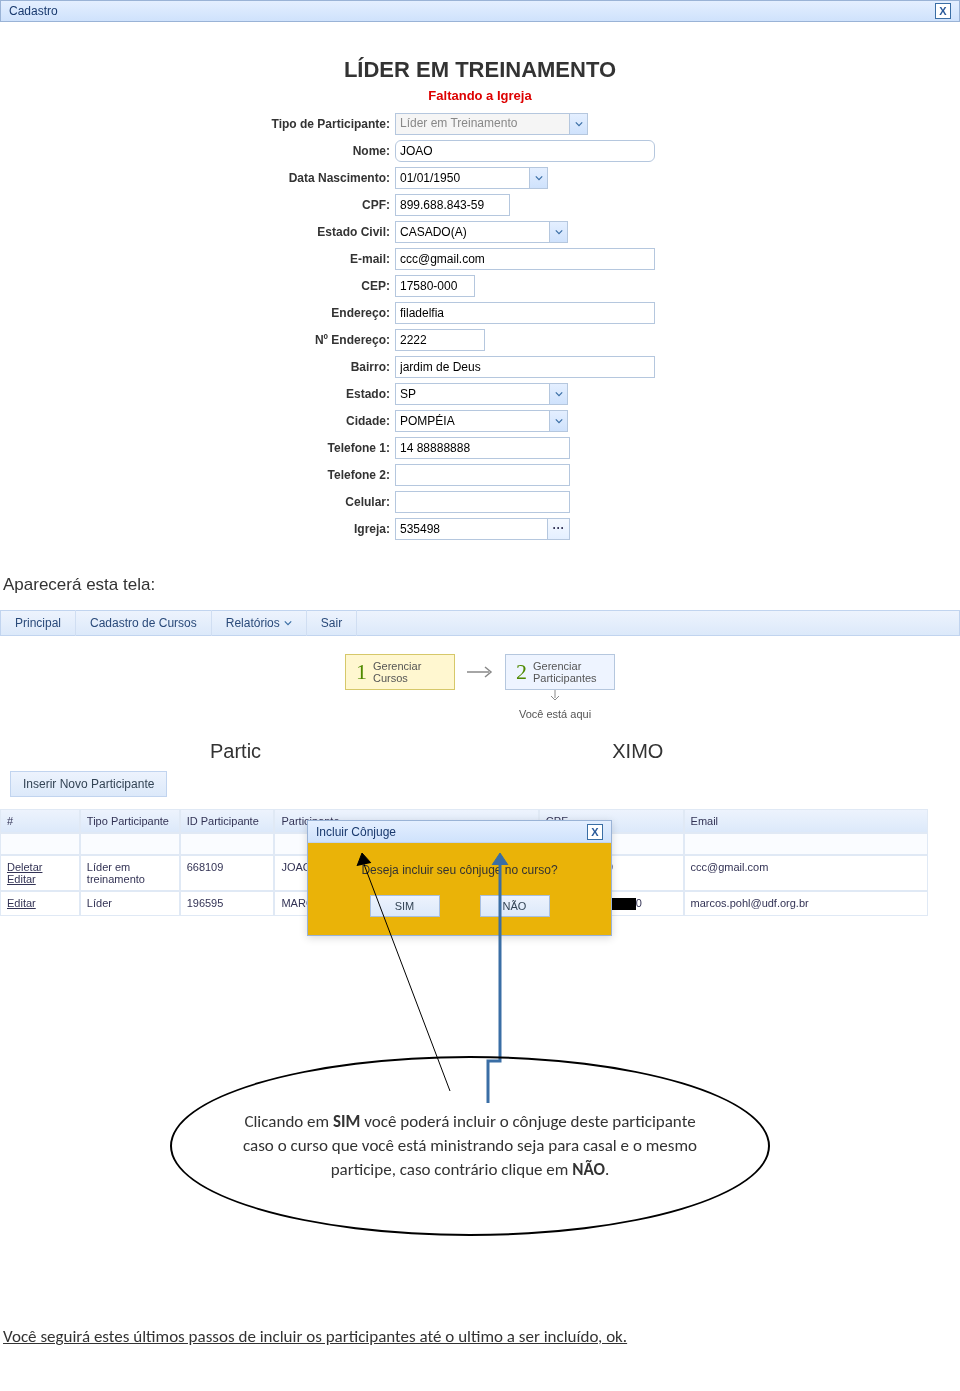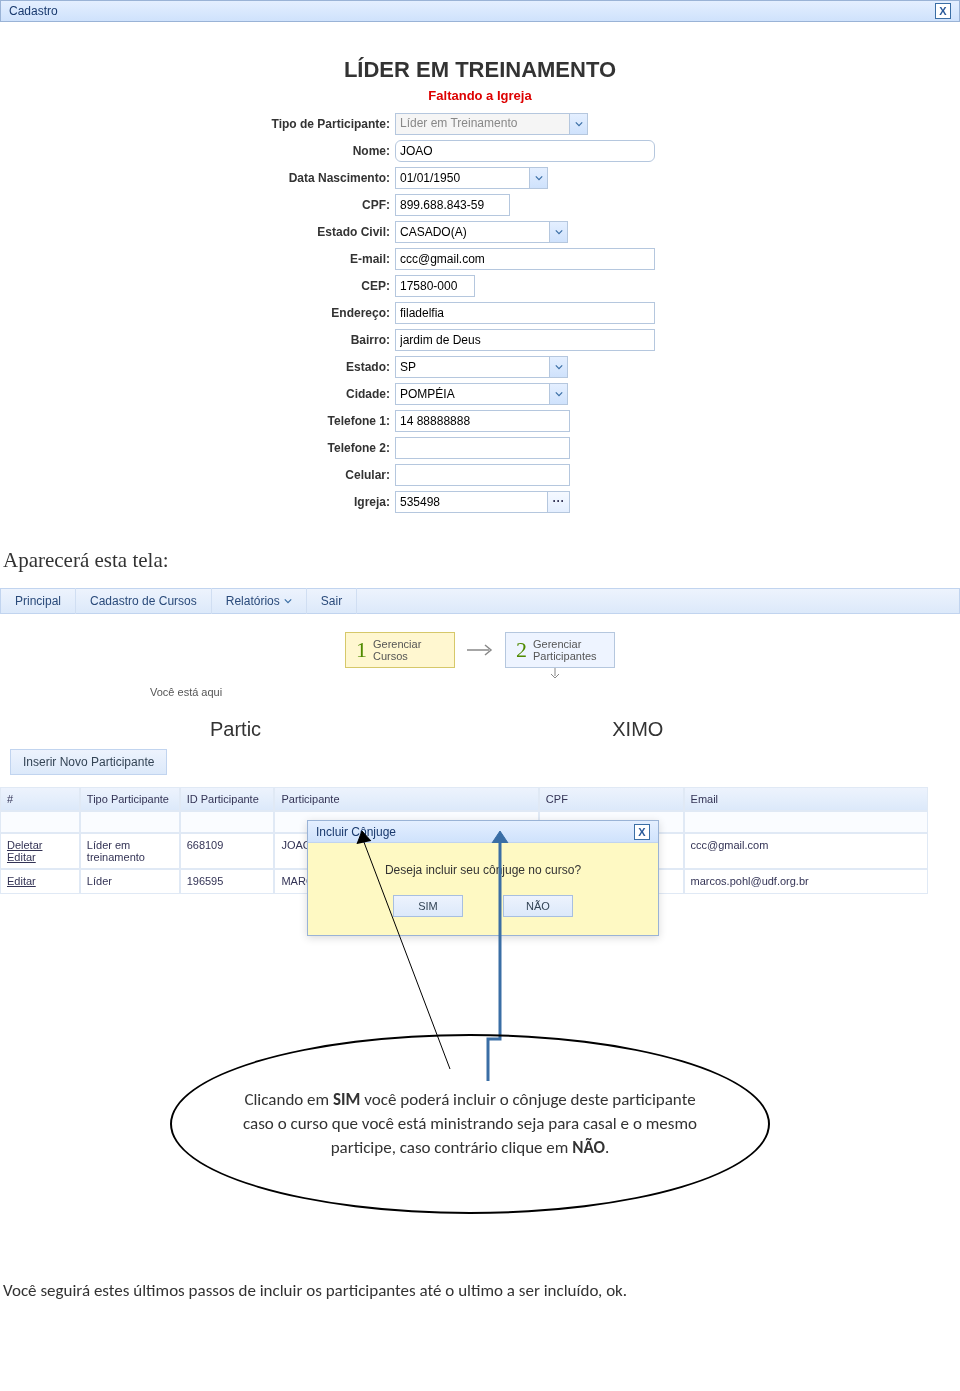--- a/index.html
+++ b/index.html
@@ -10,59 +10,59 @@
 .warning{text-align:center;color:#d00;font-weight:bold;font-size:13px;margin-top:5px;}
 .form-area{margin:10px auto 0;width:720px;}
 .form-row{display:flex;align-items:center;margin-bottom:5px;}
 .form-row label{width:275px;text-align:right;font-weight:bold;font-size:12px;padding-right:5px;}
 .form-row .input{border:1px solid #b5c7de;background:#fff;height:22px;padding:2px 4px;font-size:12px;}
 .form-row .disabled{background:#f5f5f5;color:#888;}
 .form-row .dd{display:flex;align-items:center;}
 .form-row .dd-btn{width:18px;height:22px;background:linear-gradient(to bottom,#e4efff,#cfe2fc);border:1px solid #b5c7de;border-left:none;display:flex;align-items:center;justify-content:center;cursor:pointer;}
 .form-row .dd-btn svg{width:8px;height:8px;}
 .form-row .ell-btn{width:22px;height:22px;background:linear-gradient(to bottom,#f5f9ff,#e4efff);border:1px solid #b5c7de;border-left:none;text-align:center;line-height:18px;cursor:pointer;font-weight:bold;color:#335;}
-.section-text{font-size:21px;margin:35px 0 15px 3px;font-family:Liberation Serif, serif;}
+.section-text{font-size:17px;margin:35px 0 15px 3px;font-family:Liberation Sans, sans-serif;}
 .menubar{background:linear-gradient(to bottom,#edf3fd,#dce9fa);border:1px solid #c1d4ef;display:flex;height:26px;align-items:center;}
 .menubar .mitem{padding:0 14px;font-size:12px;color:#2a4a7a;border-right:1px solid #d0def2;height:26px;display:flex;align-items:center;cursor:pointer;gap:4px;}
 .steps{display:flex;justify-content:center;align-items:center;margin-top:18px;gap:10px;}
 .step-box{border:1px solid;padding:4px 10px;display:flex;align-items:center;gap:6px;min-width:110px;}
 .step-box .num{font-size:22px;color:#4f8a00;font-family:serif;}
 .step-box.s1{background:#fff7d0;border-color:#d6c86a;}
 .step-box.s2{background:#eef4ff;border-color:#b5c7de;}
 .step-box .lbl{font-size:11px;line-height:12px;color:#555;}
-.step-here{font-size:11px;color:#555;margin-left:150px;margin-top:3px;}
+.step-here{text-align:center;font-size:11px;color:#555;margin-left:150px;margin-top:3px;}
 .partic-title{font-size:20px;margin:20px 0 0 210px;}
 .insert-btn{display:inline-block;background:linear-gradient(to bottom,#edf3fd,#dce9fa);border:1px solid #c1d4ef;padding:5px 12px;font-size:12px;color:#345;margin:8px 0 0 10px;cursor:pointer;}
 .table-wrap{margin:12px 0 0 0;width:928px;}
 .ptable{display:flex;flex-direction:column;border-collapse:collapse;}
 .ptable .trow{display:flex;}
 .ptable .th,.ptable .td{border:1px solid #e0e9f5;padding:5px 6px;font-size:11px;color:#335;}
 .ptable .th{background:linear-gradient(to bottom,#edf3fd,#dce9fa);font-weight:normal;}
 .ptable .c0{width:80px;}
 .ptable .c1{width:100px;}
 .ptable .c2{width:95px;}
 .ptable .c3{width:265px;}
 .ptable .c4{width:145px;}
 .ptable .c5{width:245px;}
 .ptable .filter-row .td{background:#fafcff;height:22px;}
 .ptable .filter-row input{width:100%;border:none;background:transparent;height:14px;}
 .ptable .link{text-decoration:underline;cursor:pointer;}
 .redacted{display:inline-block;width:90px;height:12px;background:#000;vertical-align:middle;}
-.dialog{position:absolute;left:307px;top:820px;width:352px;border:1px solid #9ab3d6;background:#fef9c3;box-shadow:0 2px 8px rgba(0,0,0,0.15);}
+.dialog{position:absolute;left:307px;top:820px;width:305px;border:1px solid #9ab3d6;background:#eab308;box-shadow:0 2px 8px rgba(0,0,0,0.15);}
 .dialog-title{background:linear-gradient(to bottom,#e4efff,#cfe2fc);padding:4px 8px;font-size:12px;color:#1a3a6e;display:flex;justify-content:space-between;align-items:center;height:22px;border-bottom:1px solid #c1d4ef;}
 .dialog-title .close-x{width:16px;height:16px;border:1px solid #3a6ea5;background:#fff;color:#2a5a9a;font-weight:bold;text-align:center;line-height:14px;cursor:pointer;font-size:11px;}
 .dialog-body{padding:20px 10px 18px;text-align:center;}
 .dialog-body .q{font-size:12px;margin-bottom:18px;}
 .dialog-body .btns{display:flex;justify-content:center;gap:40px;}
 .dialog-body button{width:70px;height:22px;background:linear-gradient(to bottom,#edf3fd,#dce9fa);border:1px solid #a8bfe0;font-size:11px;color:#345;cursor:pointer;}
 .callout-area{position:relative;margin-top:100px;height:270px;}
 .callout-ellipse{position:absolute;left:170px;top:40px;width:600px;height:180px;border:2px solid #000;border-radius:50%/50%;display:flex;align-items:center;justify-content:center;padding:0 60px;}
 .callout-text{font-size:17px;text-align:center;line-height:24px;font-family:Calibri,Arial,sans-serif;}
 svg.arrow{position:absolute;pointer-events:none;}
-.bottom-text{font-size:17px;margin-top:16px;padding:0 3px 20px;font-family:Calibri,Arial,sans-serif;}
+.bottom-text{font-size:17px;margin-top:40px;padding:0 3px 20px;font-family:Calibri,Arial,sans-serif;text-decoration:underline;}
 </style>
 </head>
 <body>
 
 <div style="position:relative;">
 <div class="window-title">
   <span>Cadastro</span>
   <span class="close-x">X</span>
 </div>
 
@@ -115,20 +115,24 @@
         <label>E-mail:</label>
         <input class="input" style="width: 260px;" value="ccc@gmail.com">
       </div>
   <div class="form-row">
         <label>CEP:</label>
         <input class="input" style="width: 80px;" value="17580-000">
       </div>
   <div class="form-row">
         <label>Endereço:</label>
         <input class="input" style="width: 260px;" value="filadelfia">
+      </div>
+  <div class="form-row">
+        <label>Nº Endereço:</label>
+        <input class="input" style="width: 90px;" value="2222">
       </div>
   <div class="form-row">
         <label>Bairro:</label>
         <input class="input" style="width: 260px;" value="jardim de Deus">
       </div>
   <div class="form-row">
     <label>Estado:</label>
     <div class="dd">
       <input class="input" style="width: 155px;" value="SP">
       <div class="dd-btn">

